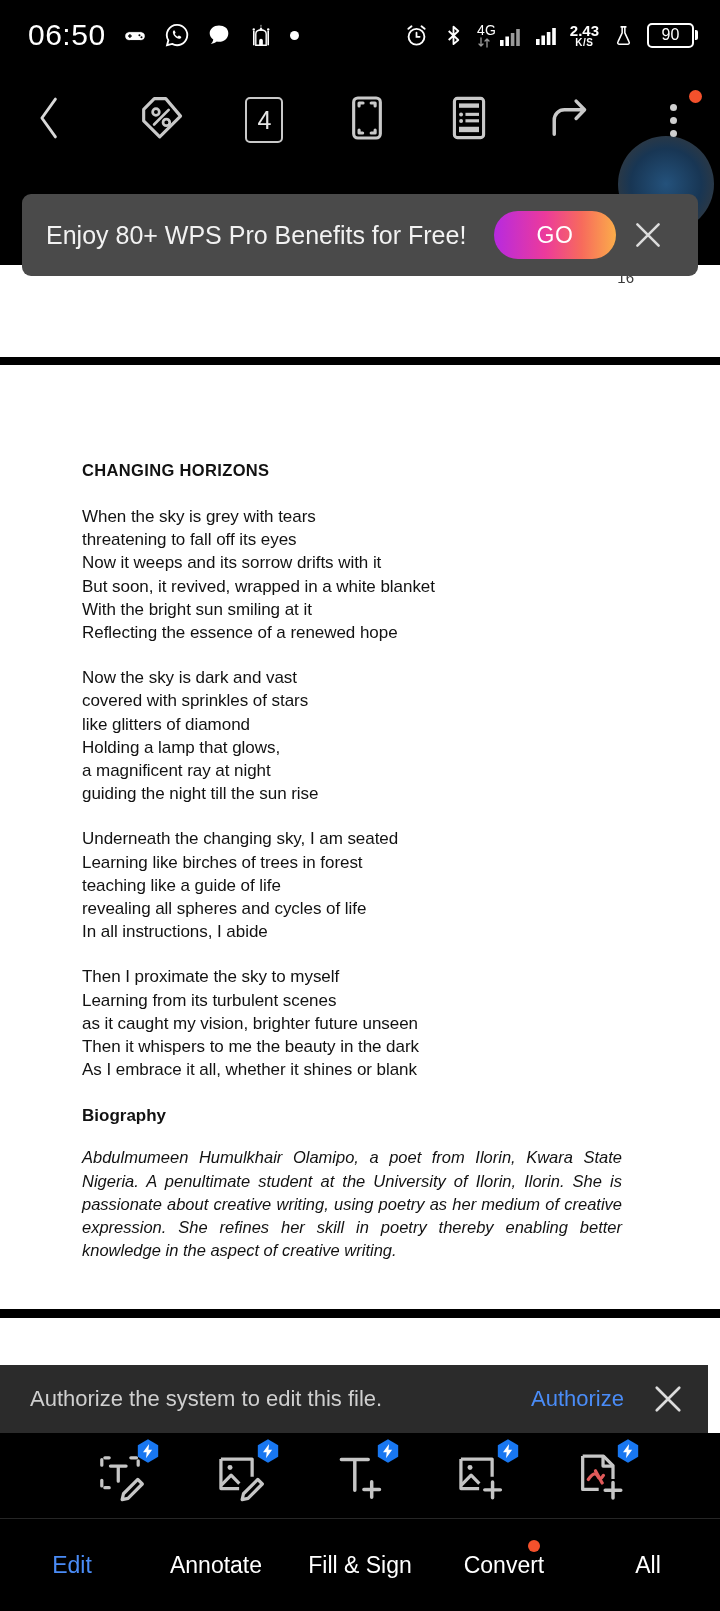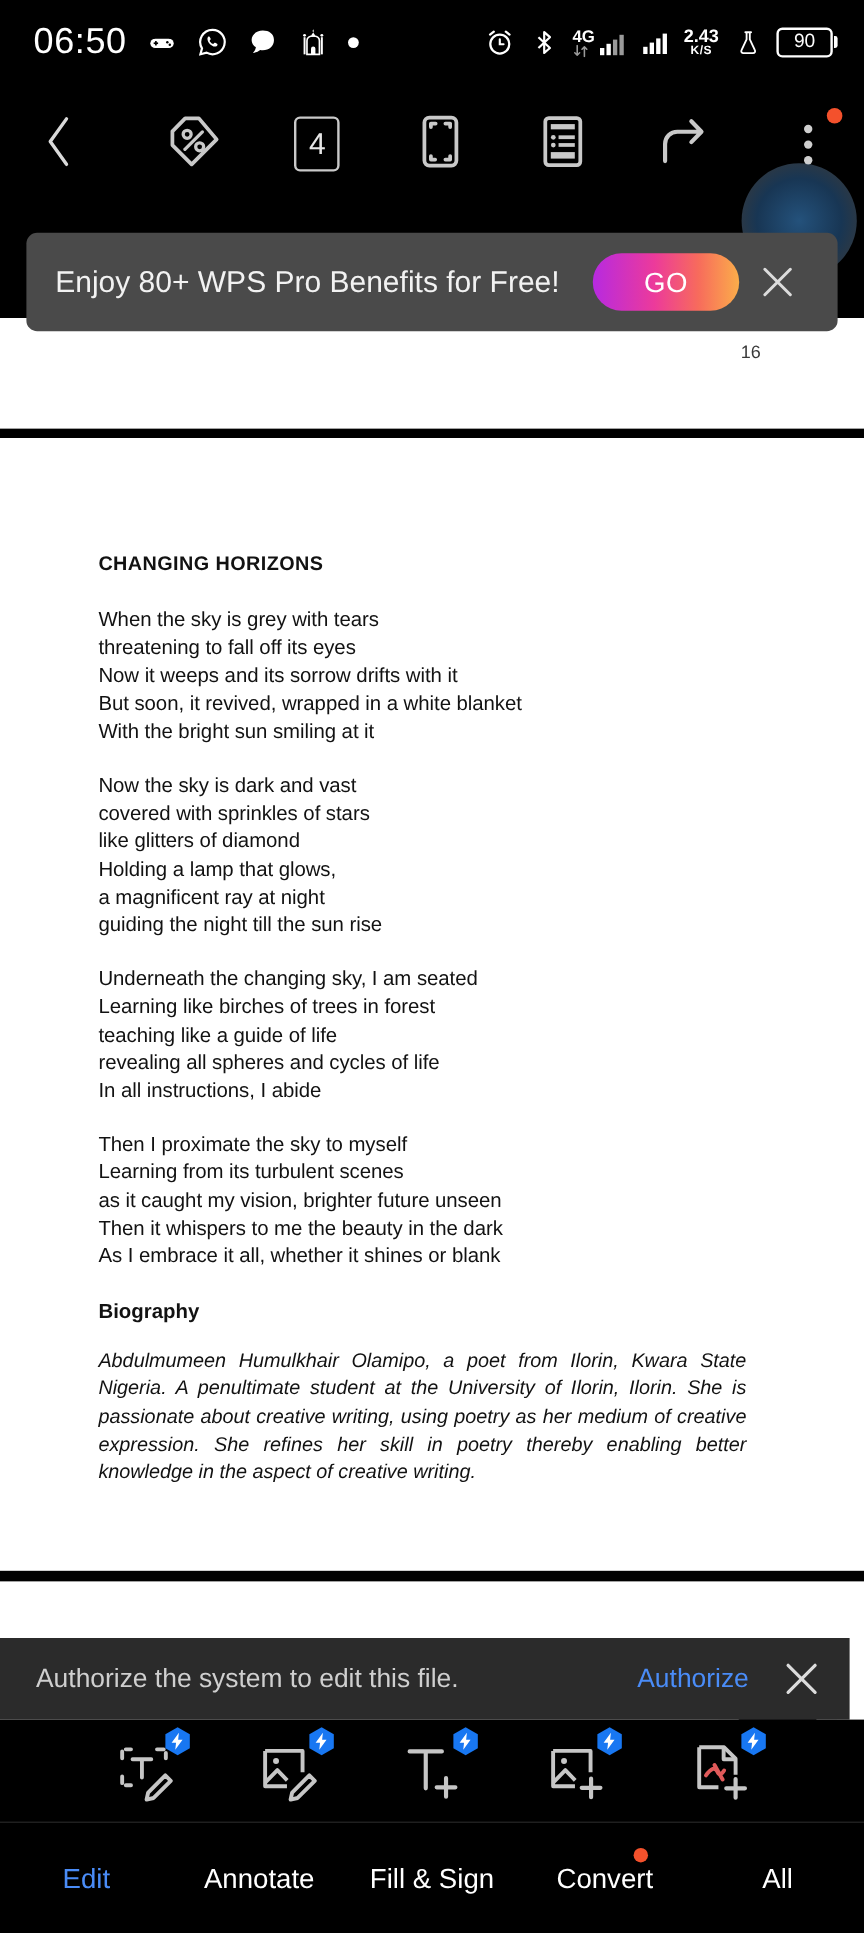--- a/index.html
+++ b/index.html
@@ -11,21 +11,21 @@
   
   .statusbar { height:70px; display:flex; align-items:center; justify-content:space-between;
                padding:0 22px 0 28px; color:#fff; }
   .sb-left { display:flex; align-items:center; gap:16px; }
   .sb-time { font-size:30px; letter-spacing:.5px; font-weight:400; }
   .sb-right { display:flex; align-items:center; gap:11px; }
   .sb-ico { width:26px; height:26px; display:inline-flex; align-items:center; justify-content:center; }
   .sb-ico svg { display:block; }
   .net-speed { font-size:15px; line-height:1; text-align:center; font-weight:600; }
   .net-speed small { display:block; font-size:10px; letter-spacing:.5px; }
-  .four-g { font-size:14px; font-weight:700; line-height:1; }
+  .four-g { font-size:14px; font-weight:400; line-height:1; }
   .g-wrap { display:flex; align-items:flex-end; gap:2px; }
   .g-col { display:flex; flex-direction:column; align-items:flex-start; }
   .battery { display:flex; align-items:center; }
   .batt-body { border:2px solid #fff; border-radius:5px; width:47px; height:25px;
                display:flex; align-items:center; justify-content:center; font-size:16px; font-weight:400; }
   .batt-tip { width:3px; height:10px; background:#fff; border-radius:0 2px 2px 0; margin-left:1px; }
   .dot-small { width:9px; height:9px; border-radius:50%; background:#fff; }
 
   
   .toolbar { height:100px; display:flex; align-items:center; position:relative; }
@@ -50,21 +50,21 @@
            padding:0 18px 0 24px; position:relative; z-index:3; }
   .promo-text { color:#f2f2f2; font-size:25px; flex:1; }
   .go-btn { width:122px; height:48px; border-radius:24px; color:#fff; font-size:23px;
             display:flex; align-items:center; justify-content:center; letter-spacing:.5px;
             background:linear-gradient(90deg,#b72ae0 0%,#ec3a9b 42%,#f76b5c 72%,#fbad4a 100%); }
   .promo-close { width:64px; display:flex; align-items:center; justify-content:center; color:#d8d8d8; }
 
   
   .doc-area { position:absolute; left:0; right:0; top:265px; bottom:0; background:#fff; }
   .prev-page { height:92px; background:#fff; position:relative; }
-  .page-num { position:absolute; right:86px; top:20px; font-size:15px; color:#3a3a3a; }
+  .page-num { position:absolute; right:86px; top:4px; font-size:15px; color:#3a3a3a; }
   .page-gap { height:8px; background:#000; }
 
   .page { background:#fff; padding:96px 0 0 0; height:912px; position:relative; }
   .content { padding-left:82px; padding-right:80px; color:#121212; }
   .poem-title { font-size:16.5px; font-weight:700; letter-spacing:.35px; margin-bottom:25px; }
   .stanza { margin-bottom:22px; }
   .stanza div { font-size:17px; line-height:23.2px; letter-spacing:-.05px; }
   .bio-head { font-size:17px; font-weight:700; margin-top:25px; margin-bottom:20px; }
   .bio-body { font-style:italic; font-size:16.5px; line-height:23.2px; text-align:justify;
               width:540px; }
@@ -283,20 +283,21 @@
       <div class="content">
 
         <div class="poem-title">CHANGING HORIZONS</div>
 
         <div class="stanza">
           <div>When the sky is grey with tears</div>
           <div>threatening to fall off its eyes</div>
           <div>Now it weeps and its sorrow drifts with it</div>
           <div>But soon, it revived, wrapped in a white blanket</div>
           <div>With the bright sun smiling at it</div>
+          <div>Reflecting the essence of a renewed hope</div>
         </div>
 
         <div class="stanza">
           <div>Now the sky is dark and vast</div>
           <div>covered with sprinkles of stars</div>
           <div>like glitters of diamond</div>
           <div>Holding a lamp that glows,</div>
           <div>a magnificent ray at night</div>
           <div>guiding the night till the sun rise</div>
         </div>

